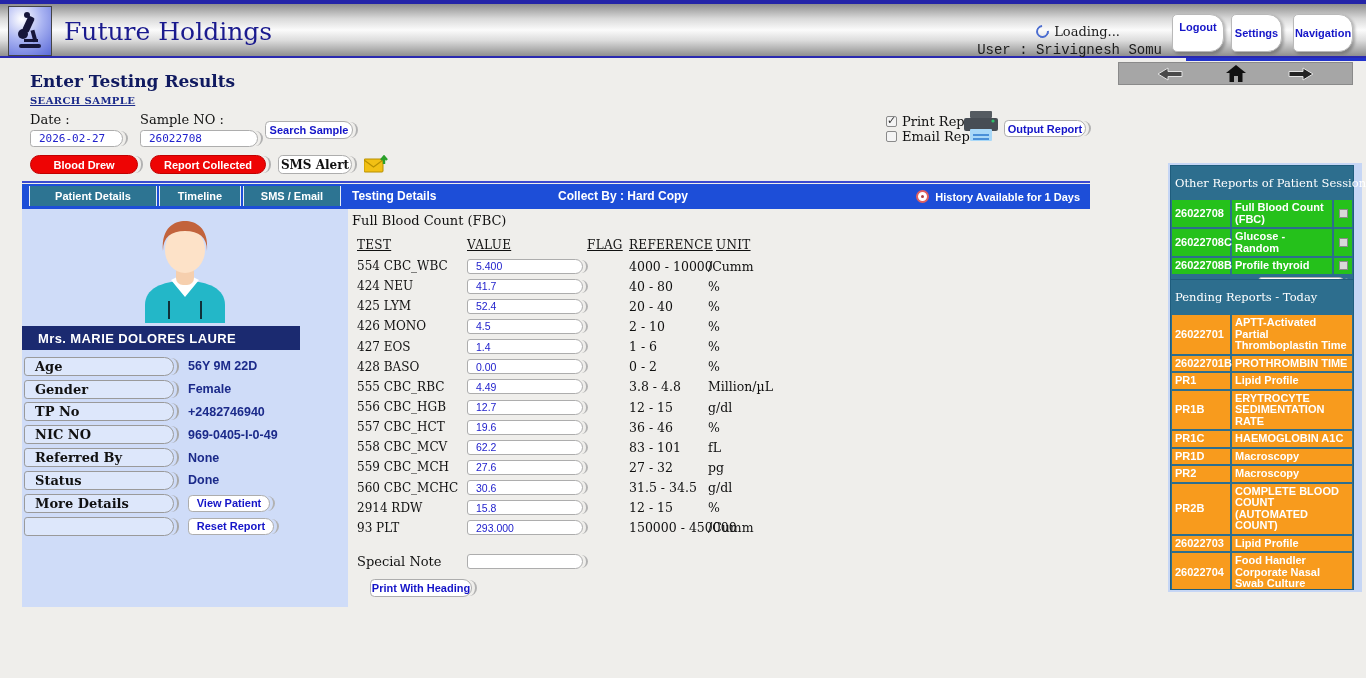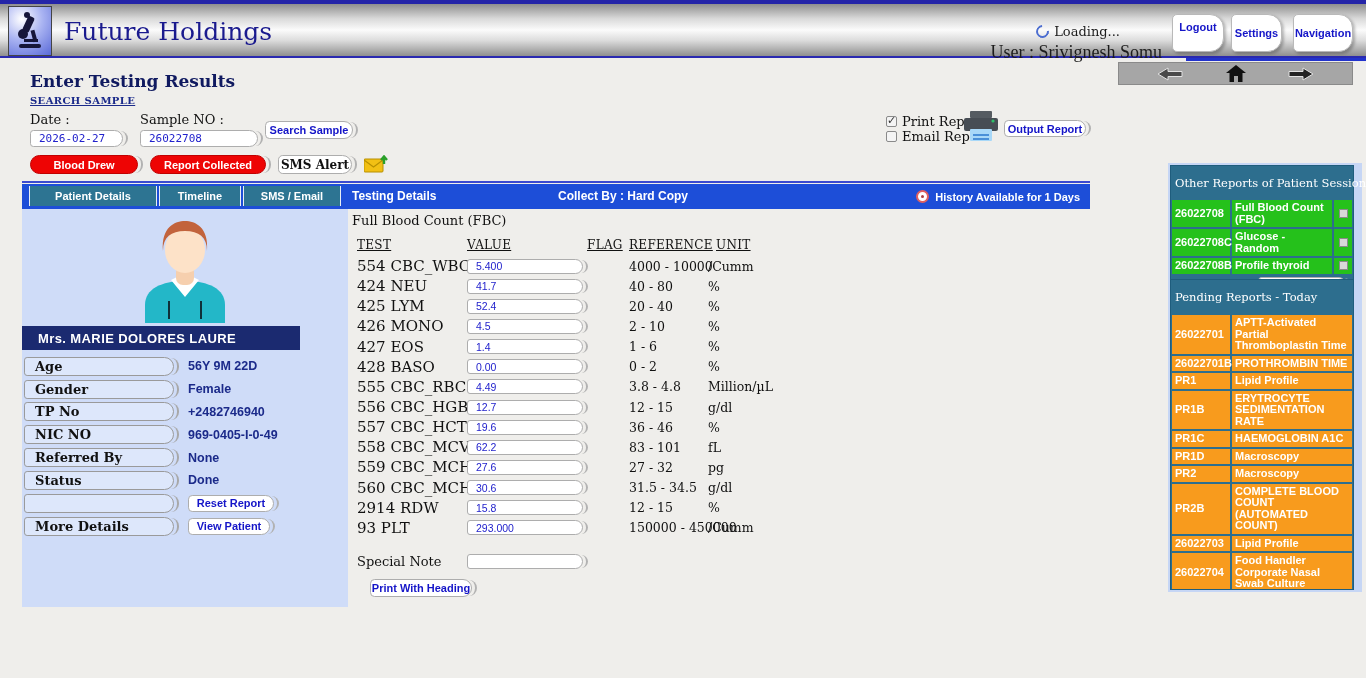--- a/index.html
+++ b/index.html
@@ -9,21 +9,21 @@
   
   .header { position:absolute; top:0; left:0; width:1366px; height:58px;
     border-top:4px solid #2424a8; border-bottom:2px solid #2a2ab0;
     background:linear-gradient(180deg,#8e8e8e 0%,#d9d9d9 28%,#fbfbfb 50%,#dcdcdc 70%,#8f8f8f 100%); }
   .logo-box { position:absolute; left:8px; top:2px; width:44px; height:50px; border:1px solid #444;
     background:radial-gradient(circle at 30% 25%, #ffffff 0%, #aab4f2 45%, #5a6ad8 100%); display:flex; align-items:center; justify-content:center; }
   .app-title { position:absolute; left:64px; top:13px; font-family:"DejaVu Serif", serif; font-size:25px; color:#1a1a8e; }
   .loading-wrap { position:absolute; right:246px; top:20px; display:flex; align-items:center; gap:5px; }
   .spinner { width:13px; height:13px; border:2px solid #4d6ed0; border-top-color:transparent; border-radius:50%; transform:rotate(40deg); }
   .loading-text { font-family:"DejaVu Serif", serif; font-size:13px; color:#1c1c1c; }
-  .user-text { position:absolute; right:204px; top:38px; font-family:Liberation Serif, serif; font-size:18px; color:#1c1c1c;text-align:right; }
+  .user-text { position:absolute; right:204px; top:38px; font-family:Liberation Mono, monospace; font-size:14px; color:#1c1c1c;text-align:right; }
   .hdr-btn { position:absolute; top:10px; height:38px; background:#fff; border:1px solid #b9b9b9;
     border-radius:5px 14px 14px 5px; color:#1515c8; font-weight:bold; font-size:11px;
     display:flex; align-items:flex-start; justify-content:center; padding-top:6px; cursor:pointer;
     box-shadow:2px 2px 3px rgba(0,0,0,.25); }
   .blue-underline { position:absolute; top:58px; left:1186px; width:180px; height:3px; background:#2233cc; }
 
   
   .nav-strip { position:absolute; top:62px; left:1118px; width:235px; height:23px; background:#a6a6a6;
     border:1px solid #8a8a8a; display:flex; align-items:center; justify-content:space-between; padding:0 38px; }
   .nav-strip svg { display:block; cursor:pointer; }
@@ -94,21 +94,21 @@
   .testing-area { position:absolute; left:352px; top:213px; width:740px; }
   .panel-title { font-family:"DejaVu Serif", serif; font-size:13px; color:#111; }
   .t-head { display:flex; margin-top:10px; height:18px; font-family:"DejaVu Serif", serif; font-size:12px; color:#111; }
   .t-head span { text-decoration:underline; letter-spacing:.3px; }
   .col-test { width:115px; padding-left:5px; }
   .col-value { width:120px; }
   .col-flag { width:42px; }
   .col-ref { width:79px; }
   .col-unit { flex:1;margin-left:8px; }
   .t-row { display:flex; align-items:center; height:20.15px; }
-  .t-test { width:115px; padding-left:5px; font-family:"DejaVu Serif", serif; font-size:15px; color:#111; white-space:nowrap; }
+  .t-test { width:115px; padding-left:5px; font-family:"DejaVu Serif", serif; font-size:12px; color:#111; white-space:nowrap; }
   .t-valwrap { width:120px; }
   .value-pill { width:116px; height:15px; display:flex; align-items:center; padding-left:8px;
     font-size:10.5px; color:#2222cc; }
   .t-flag { width:42px; font-family:"DejaVu Serif", serif; font-size:12.5px; }
   .t-ref { width:79px; font-family:"DejaVu Serif", serif; font-size:12.5px; color:#111; white-space:nowrap; }
   .t-unit { flex:1; font-family:"DejaVu Serif", serif; font-size:12.5px; color:#111; }
   .note-row { display:flex; align-items:center; margin-top:16px; }
   .note-label { width:115px; padding-left:5px; font-family:"DejaVu Serif", serif; font-size:13px; color:#111; }
   .print-heading-btn { margin:10px 0 0 18px; width:102px; height:18px; }
 
@@ -271,26 +271,26 @@
           <div class="p-value">None</div>
         </div>
 
         <div class="p-row">
           <div class="label-pill">Status</div>
           <div class="p-value">Done</div>
         </div>
       </div>
     <div class="p-rows" style="top:283px;">
       <div class="p-row">
+        <div class="label-pill">More Details</div>
+        <div class="btn p-btn" style="width:82px;">View Patient</div>
+      </div>
+      <div class="p-row">
         <div class="label-pill"></div>
         <div class="btn p-btn" style="width:86px;">Reset Report</div>
-      </div>
-      <div class="p-row">
-        <div class="label-pill">More Details</div>
-        <div class="btn p-btn" style="width:82px;">View Patient</div>
       </div>
     </div>
   </div>
 
   <div class="testing-area">
     <div class="panel-title">Full Blood Count (FBC)</div>
     <div class="t-head">
       <div class="col-test"><span>TEST</span></div>
       <div class="col-value"><span>VALUE</span></div>
       <div class="col-flag"><span>FLAG</span></div>

